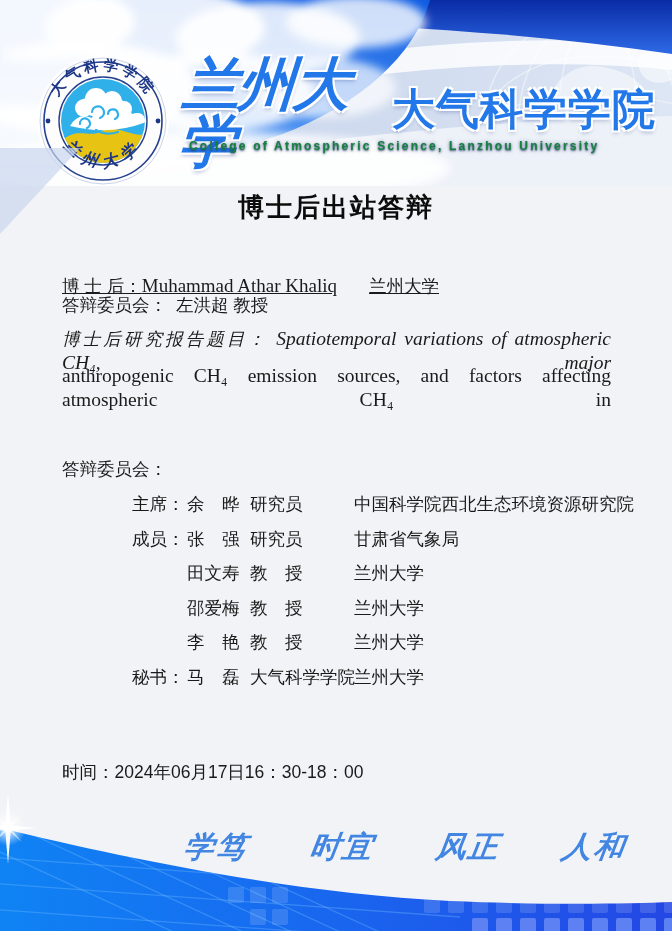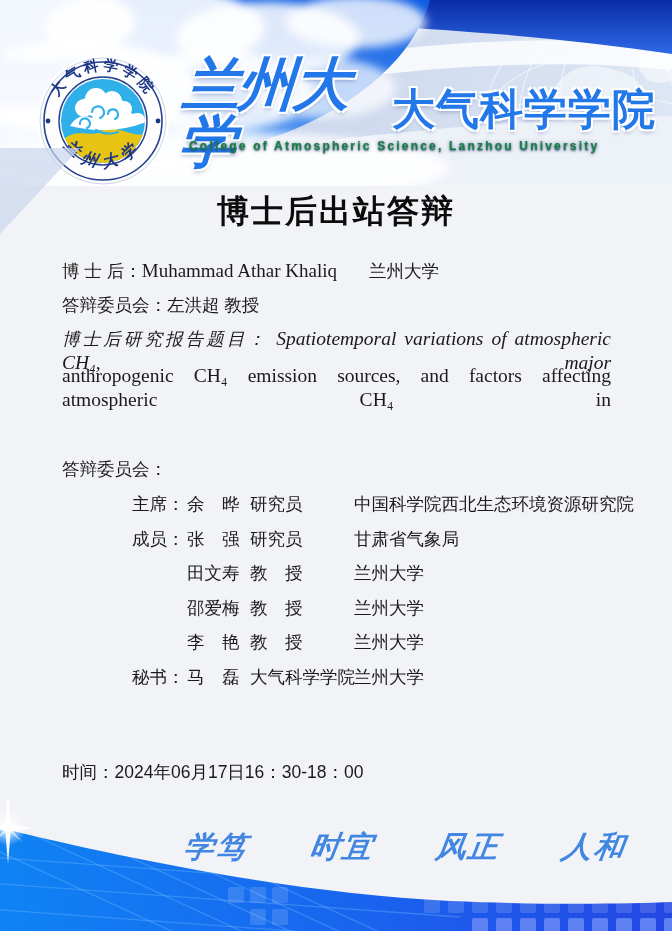--- a/index.html
+++ b/index.html
@@ -16,28 +16,28 @@
       text-shadow:-2px -2px 0 #fff,2px -2px 0 #fff,-2px 2px 0 #fff,2px 2px 0 #fff,0 3px 4px rgba(20,50,120,.35);}
   .college-name{position:absolute;top:88px;left:392px;font-size:43px;line-height:1;font-weight:bold;
       color:#2277e9;letter-spacing:1px;
       text-shadow:-2px -2px 0 #fff,2px -2px 0 #fff,-2px 2px 0 #fff,2px 2px 0 #fff,0 3px 4px rgba(20,50,120,.35);}
   .college-en{position:absolute;top:139px;left:189px;font-size:12px;font-weight:bold;color:#15803d;
       letter-spacing:2.2px;text-shadow:0 1px 2px rgba(40,60,110,.85),0 0 4px rgba(40,60,110,.5);}
   .wedge{position:absolute;top:148px;left:0;}
 
   
   .page-title{position:absolute;top:190px;left:0;width:672px;text-align:center;
-      font-size:32px;font-weight:bold;color:#0c0c0c;letter-spacing:2px;}
+      font-size:26px;font-weight:bold;color:#0c0c0c;letter-spacing:2px;}
   .bline{position:absolute;left:62px;width:552px;font-size:17.5px;line-height:23px;white-space:nowrap;}
   .serif{font-family:"Liberation Serif","DejaVu Serif",serif;font-size:19px;}
   .jline{position:absolute;left:62px;width:549px;font-size:17.5px;line-height:24px;
       text-align:justify;text-align-last:justify;}
   .jline .serif{font-size:19.5px;}
   .aff-gap{margin-left:32px;}
-  .sup-gap{text-align:center;}
+  .sup-gap{margin-left:9px;text-align:center;}
 
   .committee-grid{position:absolute;top:493px;left:100px;width:512px;display:grid;
       grid-template-columns:55px 63px 104px 1fr;grid-auto-rows:34.5px;
       font-size:17.5px;line-height:22px;margin-left:32px;}
   .committee-grid span{white-space:nowrap;}
 
   
   .footer-art{position:absolute;top:795px;left:0;}
   .slogan{position:absolute;top:827px;left:184px;width:442px;display:flex;justify-content:space-between;
       font-size:30px;font-weight:bold;font-style:italic;color:#4286e2;letter-spacing:2px;
@@ -157,21 +157,21 @@
     <div class="college-name">大气科学学院</div>
     <div class="college-en">College of Atmospheric Science, Lanzhou University</div>
   </div>
 
   <svg class="wedge" width="84" height="92" viewBox="0 0 84 92">
     <polygon points="0,0 80,0 0,86" fill="#c9d5ee" opacity="0.7"></polygon>
   </svg>
 
   <div class="page-title">博士后出站答辩</div>
 
-  <div class="bline" style="top:259px;">
+  <div class="bline" style="top:274px;text-decoration:underline;">
     <span>博 士 后：</span><span class="serif">Muhammad Athar Khaliq</span><span class="aff-gap">兰州大学</span>
   </div>
 
   <div class="bline" style="top:294px;">
     <span>答辩委员会：</span><span class="sup-gap">左洪超 教授</span>
   </div>
 
   <div class="jline" style="top:327px;font-style:italic;">
     <span>博士后研究报告题目：</span>
     <span class="serif">Spatiotemporal variations of atmospheric CH₄, major</span>

